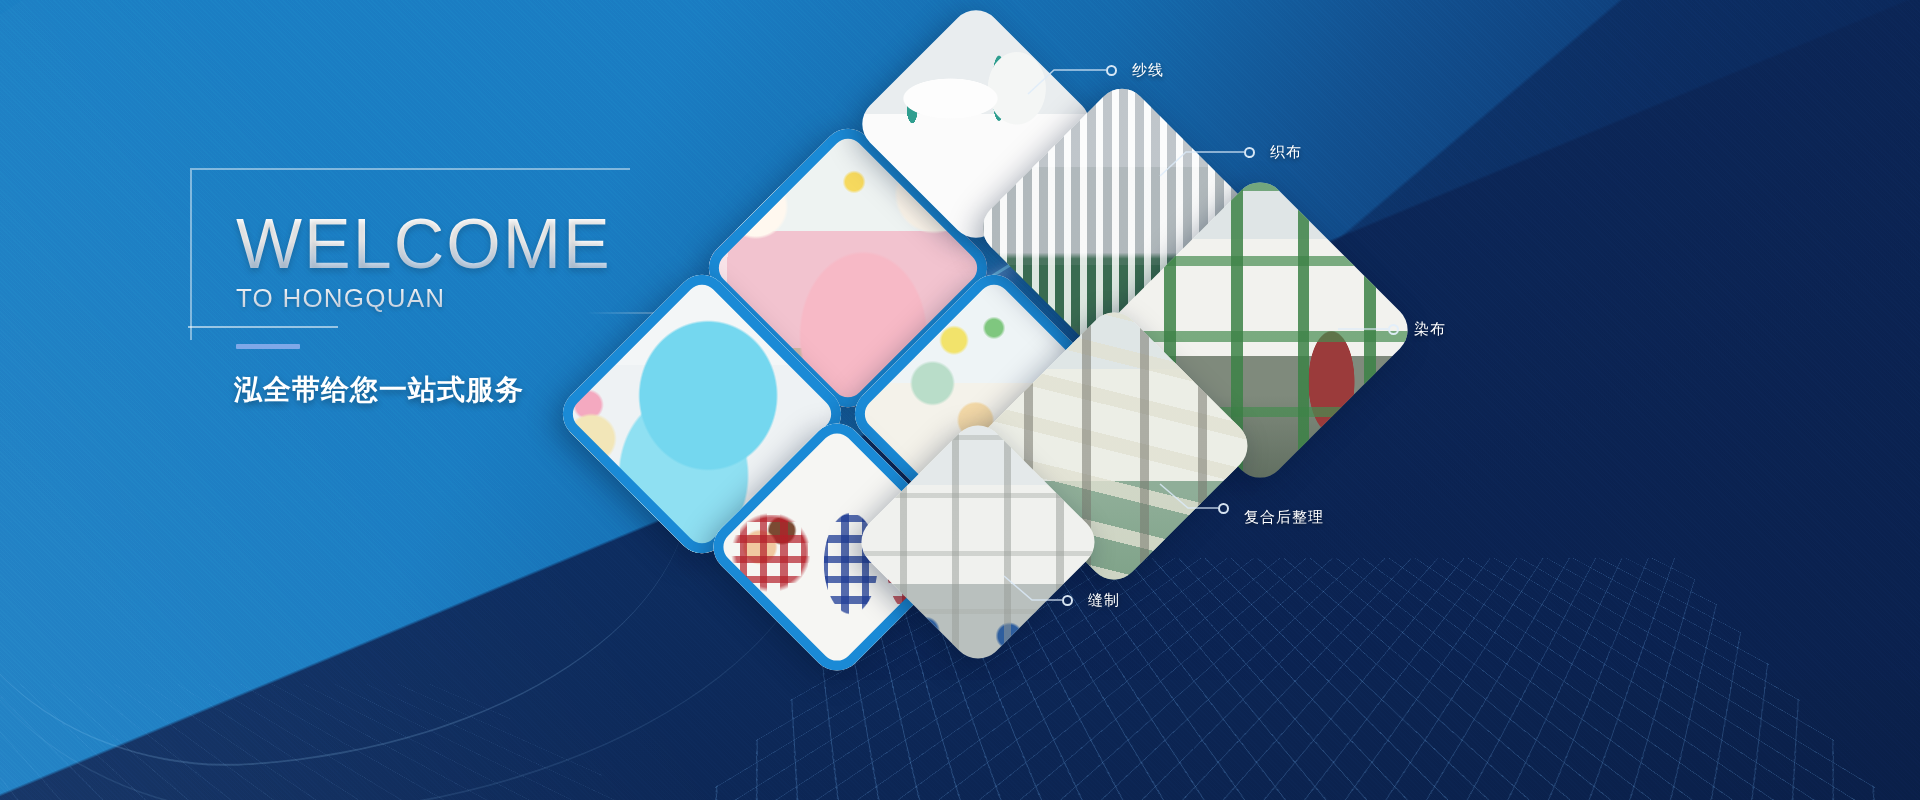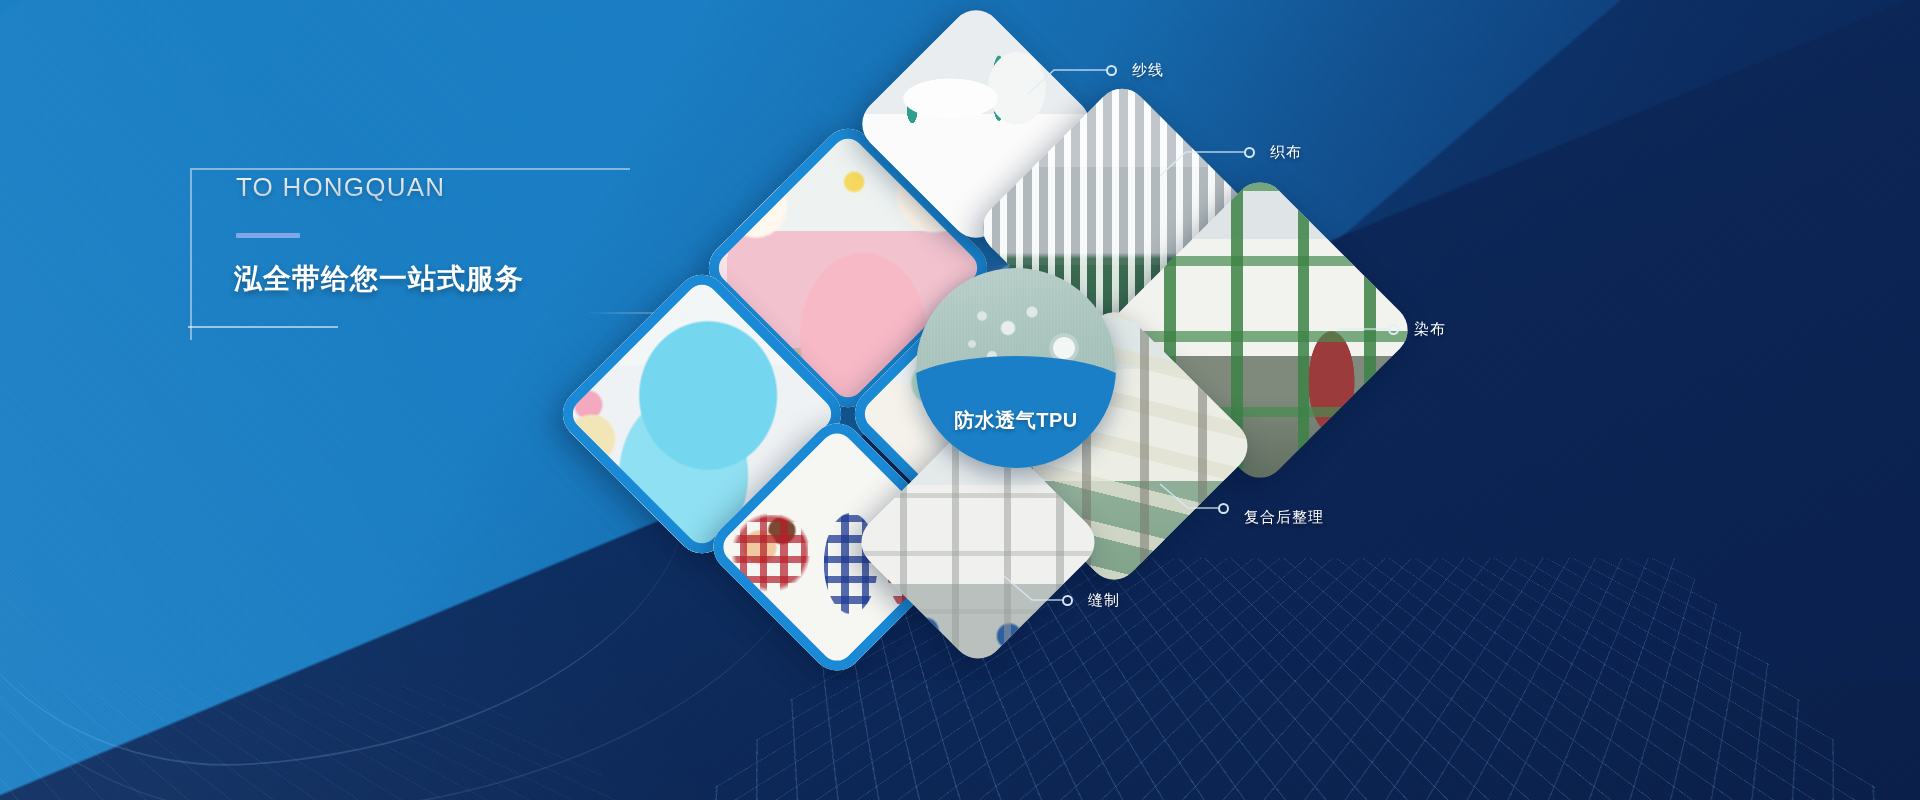--- a/index.html
+++ b/index.html
@@ -270,20 +270,21 @@
     <div class="glow"></div>
     <div class="beam b3"></div>
     <div class="beam b2"></div>
     <div class="beam"></div>
     <div class="core"></div>
   </div>
   <div class="flare-line"></div>
 
   <div class="copy">
     <div class="bracket"></div>
+    <div class="welcome">WELCOME</div>
     <div class="welcome-sub">TO HONGQUAN</div>
     <div class="rule"></div>
     <div class="cn-main">泓全带给您一站式服务</div>
   </div>
   <div class="rule-bottom"></div>
 
   <div class="dia" style="left:742px; top:162px; width:212px; height:212px;">
     <div class="inner ph-bed"></div>
       <div class="ring"></div>
   </div>
@@ -296,25 +297,20 @@
   <div class="dia" style="left:888px; top:308px; width:212px; height:212px;">
     <div class="inner ph-rolls"></div>
       <div class="ring"></div>
   </div>
 
   <div class="dia" style="left:742px; top:452px; width:190px; height:190px;">
     <div class="inner ph-bibs"></div>
       <div class="ring"></div>
   </div>
 
-  <div class="badge">
-    <div class="drops"></div>
-    <div class="wave"></div>
-    <div class="badge-text">防水透气TPU</div>
-  </div>
 
   <div class="dia" style="left:888px; top:36px; width:176px; height:176px;">
     <div class="inner ph-yarn"></div>
   </div>
 
   <div class="dia" style="left:1016px; top:122px; width:212px; height:212px;">
     <div class="inner ph-weave"></div>
   </div>
 
   <div class="dia" style="left:1148px; top:218px; width:224px; height:224px;">

